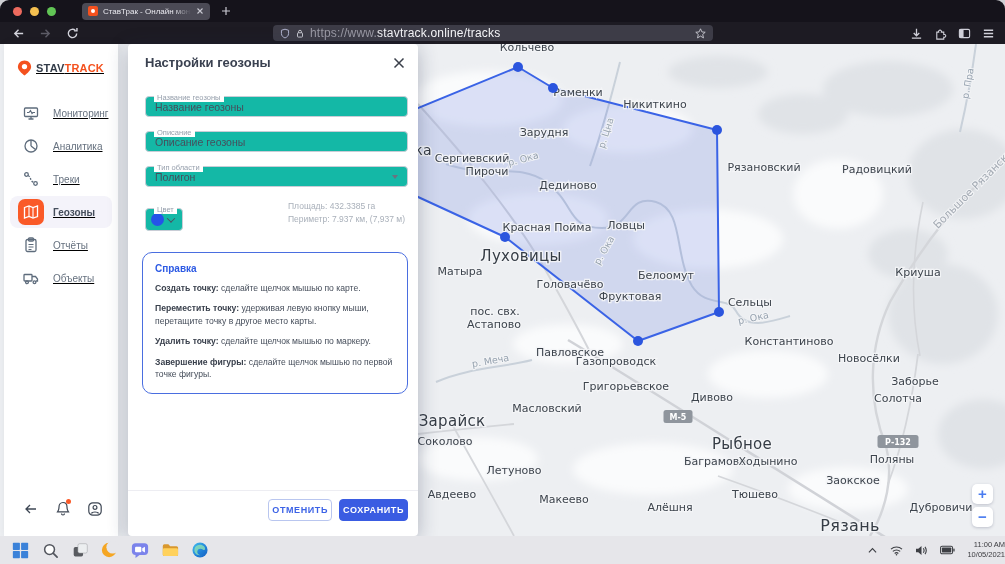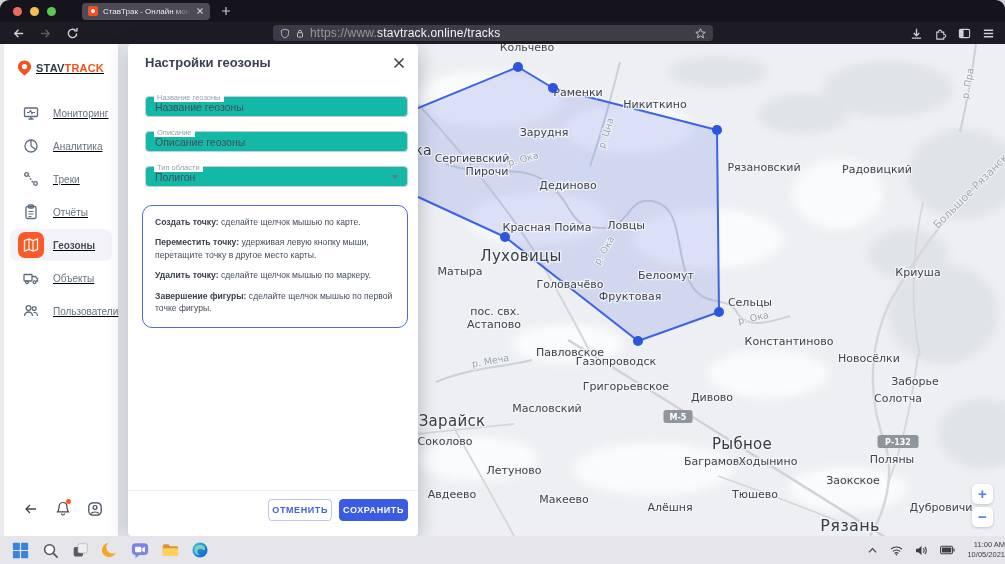--- a/index.html
+++ b/index.html
@@ -328,61 +328,50 @@
         <div class="nav-item">
           <span class="nav-icon">
             <svg width="16" height="16" viewBox="0 0 16 16" fill="none" stroke="currentColor" stroke-width="1.3">
               <circle cx="3.5" cy="3.5" r="1.8"></circle>
                 <circle cx="12.5" cy="12.5" r="1.8"></circle>
               <path d="M5,4.5 C9,6.5 6,9.5 11,11.5" stroke-dasharray="2 1.4"></path>
               </svg>
             </span>
           <span class="nav-label">Треки</span>
         </div>
+        <div class="nav-item active">
+          <span class="nav-icon">
+            <svg width="16" height="16" viewBox="0 0 16 16" fill="none" stroke="currentColor" stroke-width="1.3">
+              <path d="M1.5,3.5 L6,2 L10,3.5 L14.5,2 V12.5 L10,14 L6,12.5 L1.5,14 Z"></path>
+              <path d="M6,2 V12.5 M10,3.5 V14" stroke-width="1.1"></path>
+              </svg>
+            </span>
+          <span class="nav-label">Геозоны</span>
+        </div>
         <div class="nav-item">
           <span class="nav-icon">
             <svg width="16" height="16" viewBox="0 0 16 16" fill="none" stroke="currentColor" stroke-width="1.3">
               <rect x="3" y="2.5" width="10" height="12" rx="1.5"></rect>
                 <rect x="5.5" y="1" width="5" height="3" rx="1"></rect>
               <path d="M5.5,7.5 H10.5 M5.5,10 H10.5 M5.5,12.5 H8.5" stroke-width="1.1"></path>
               </svg>
             </span>
           <span class="nav-label">Отчёты</span>
-        </div>
-        <div class="nav-item active">
-          <span class="nav-icon">
-            <svg width="16" height="16" viewBox="0 0 16 16" fill="none" stroke="currentColor" stroke-width="1.3">
-              <path d="M1.5,3.5 L6,2 L10,3.5 L14.5,2 V12.5 L10,14 L6,12.5 L1.5,14 Z"></path>
-              <path d="M6,2 V12.5 M10,3.5 V14" stroke-width="1.1"></path>
-              </svg>
-            </span>
-          <span class="nav-label">Геозоны</span>
         </div>
         <div class="nav-item">
           <span class="nav-icon">
             <svg width="16" height="16" viewBox="0 0 16 16" fill="none" stroke="currentColor" stroke-width="1.3">
               <rect x="1" y="4.5" width="8" height="6.5" rx="0.8"></rect>
                 <path d="M9,6.5 H12.5 L14.5,9 V11 H13"></path>
               <circle cx="4" cy="12.2" r="1.4"></circle>
                 <circle cx="11.5" cy="12.2" r="1.4"></circle>
               </svg>
             </span>
           <span class="nav-label">Объекты</span>
         </div>
-        <div class="nav-item">
-          <span class="nav-icon">
-            <svg width="16" height="16" viewBox="0 0 16 16" fill="none" stroke="currentColor" stroke-width="1.3">
-              <circle cx="5.5" cy="5" r="2.4"></circle>
-                <path d="M1.5,13 C1.5,10.5 3.5,9 5.5,9 C7.5,9 9.5,10.5 9.5,13"></path>
-              <circle cx="11.2" cy="5.5" r="1.9"></circle>
-                <path d="M10.5,9.2 C12.8,9.2 14.5,10.8 14.5,13" stroke-width="1.1"></path>
-              </svg>
-            </span>
-          <span class="nav-label">Пользователи</span>
-        </div>
       </nav>
       <div class="side-footer">
         <svg width="14" height="12" viewBox="0 0 14 12">
           <path d="M12,6 H2 M6,2 L2,6 L6,10" stroke="#3e4754" stroke-width="1.3" fill="none"></path>
           </svg>
         <span class="bell-wrap">
           <svg width="14" height="15" viewBox="0 0 14 15">
               <path d="M7,1.5 C9.5,1.5 11,3.5 11,6 C11,9 12,10 12.5,10.8 H1.5 C2,10 3,9 3,6 C3,3.5 4.5,1.5 7,1.5 Z M5.5,12.5 a1.5,1.5 0 0 0 3,0" fill="none" stroke="#3e4754" stroke-width="1.2"></path>
             </svg>
           <span class="bell-dot"></span>
@@ -411,22 +400,34 @@
         </div>
         <div class="ffield">
           <span class="flabel">Описание</span>
           <span class="fvalue">Описание геозоны</span>
         </div>
         <div class="ffield">
           <span class="flabel">Тип области</span>
           <span class="fvalue">Полигон</span>
           <span class="fcaret"></span>
         </div>
+        <div class="color-row">
+          <div class="color-box ffield" style="margin-bottom:0">
+            <span class="flabel">Цвет</span>
+            <span class="color-dot" style="background: rgb(37, 84, 232);"></span>
+            <span class="chev"></span>
+          </div>
+          <div class="metrics">
+            <div>Площадь: 432.3385 га</div>
+            <div>Периметр: 7.937 км, (7,937 м)</div>
+          </div>
+        </div>
       </div>
       <div class="help-card">
+        <div class="help-title">Справка</div>
         <p class="help-item"><b>Создать точку:</b><span> сделайте щелчок мышью по карте.</span></p>
         <p class="help-item"><b>Переместить точку:</b><span> удерживая левую кнопку мыши, перетащите точку в другое место карты.</span></p>
         <p class="help-item"><b>Удалить точку:</b><span> сделайте щелчок мышью по маркеру.</span></p>
         <p class="help-item"><b>Завершение фигуры:</b><span> сделайте щелчок мышью по первой точке фигуры.</span></p>
       </div>
       <div class="panel-footer">
         <button class="btn btn-cancel">ОТМЕНИТЬ</button>
         <button class="btn btn-save">СОХРАНИТЬ</button>
       </div>
     </section>

